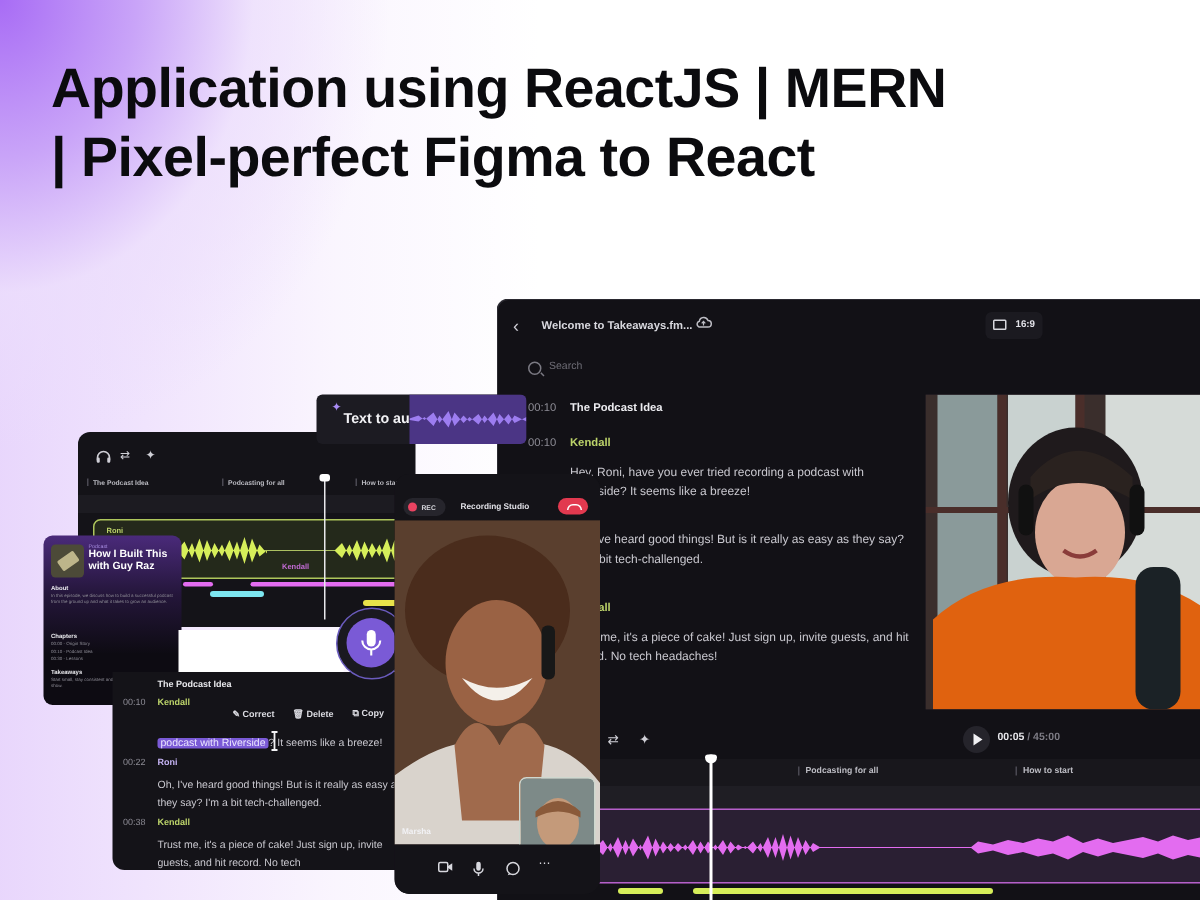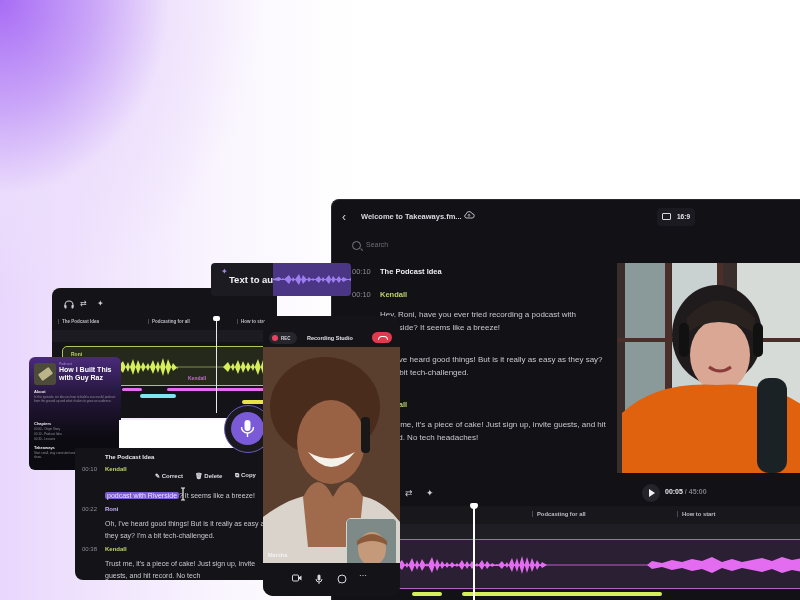--- a/index.html
+++ b/index.html
@@ -164,20 +164,22 @@
   .ph-ctrl { position: absolute; top: 11px; font-size: 8px; color: #d8d8de; }
 
   svg { display: block; }
 </style>
 </head>
 <body>
 
 <div class="bg-glow"></div>
 
 <div class="headline">
+  <div>Application using ReactJS | MERN</div>
+  <div>| Pixel-perfect Figma to React</div>
 </div>
 
 <div class="main-win">
   <div class="mw-header">
     <span class="mw-back">‹</span>
     <span class="mw-title">Welcome to Takeaways.fm...</span>
     <span class="mw-cloud">
       <svg width="12" height="12" viewBox="0 0 12 12">
           <path d="M3 9 H9 A2.2 2.2 0 0 0 9 4.6 A3 3 0 0 0 3.2 5.2 A2 2 0 0 0 3 9 Z" fill="none" stroke="#bdbdc4" stroke-width="1"></path>
           <path d="M6 5.2 V8 M4.8 6.6 L6 5.2 L7.2 6.6" stroke="#bdbdc4" stroke-width="0.8" fill="none"></path>

